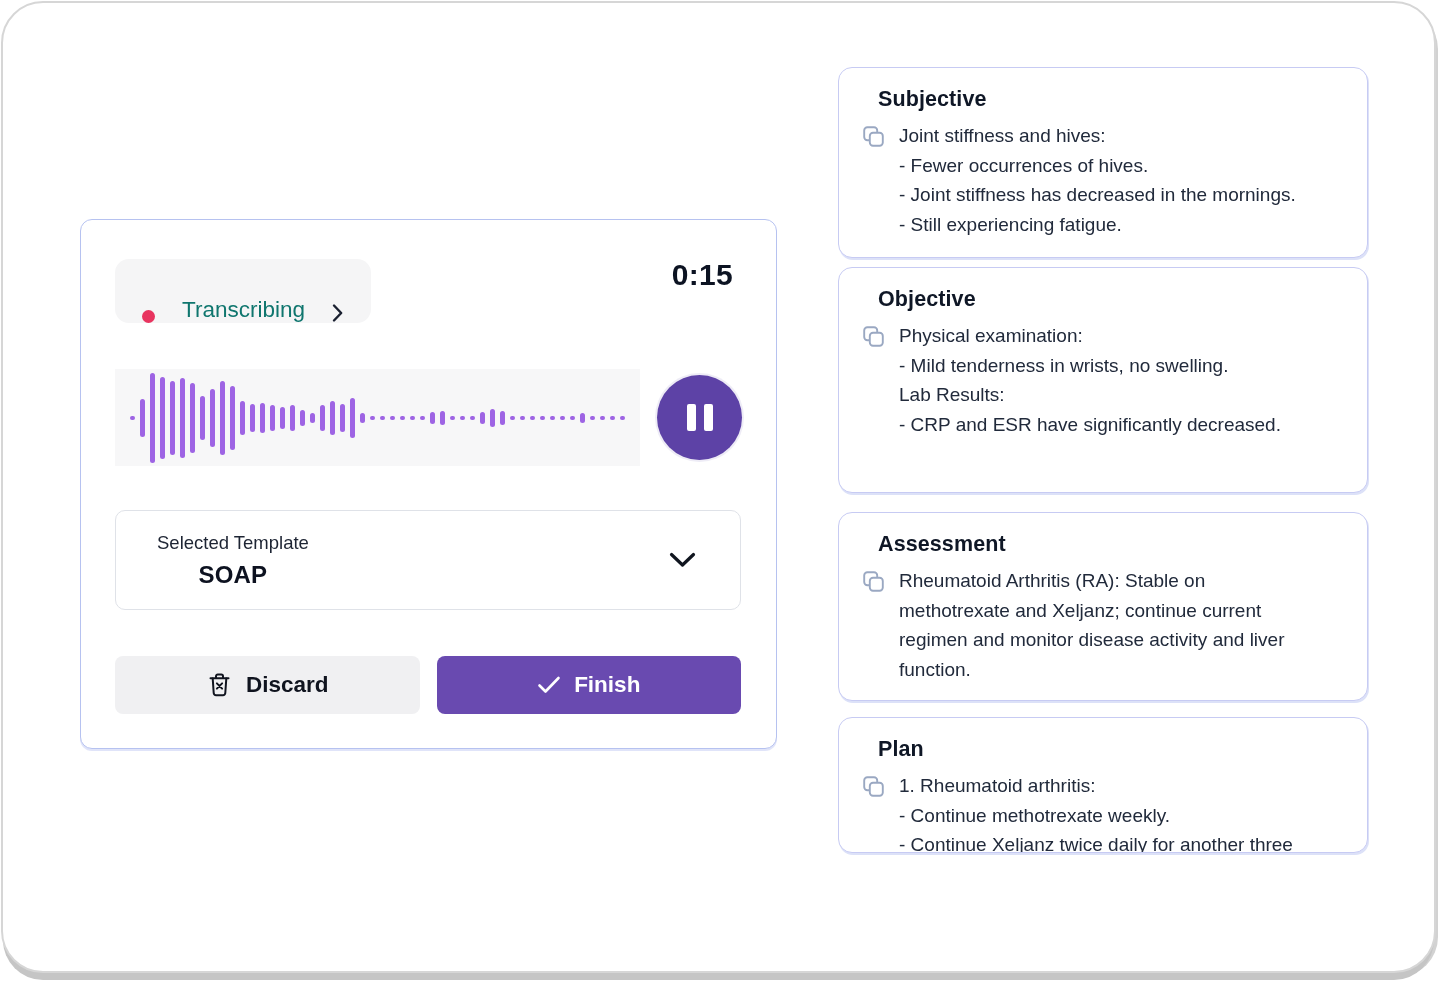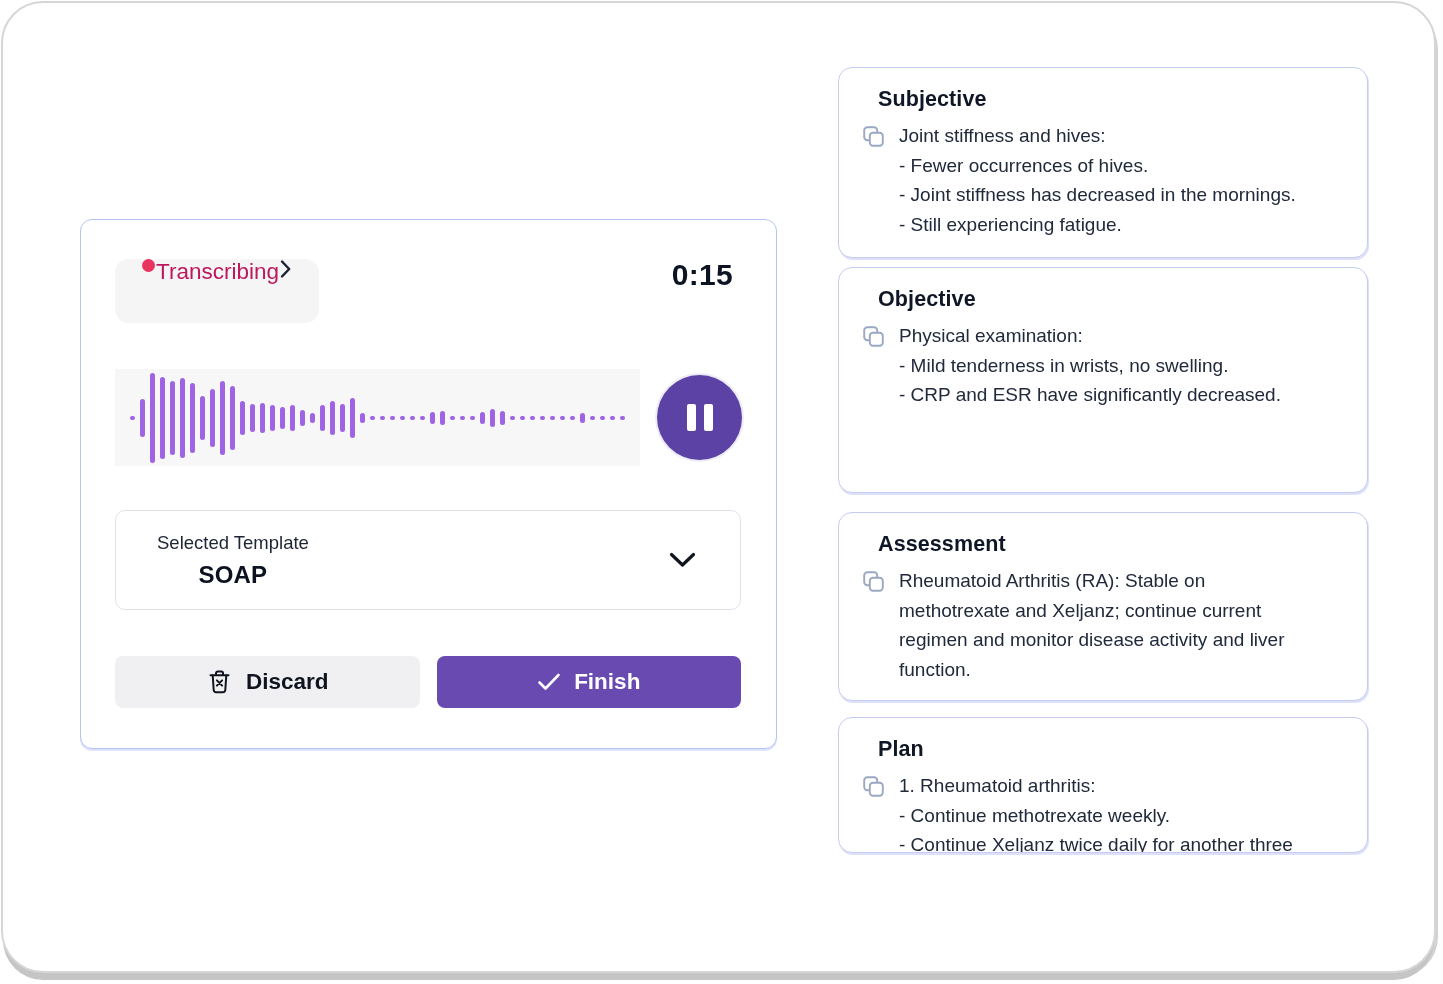--- a/index.html
+++ b/index.html
@@ -24,23 +24,23 @@
     overflow:hidden;
   }
   
   .recorder-card{
     position:absolute;left:77px;top:216px;width:697px;height:530px;
     background:#fff;border:1.5px solid var(--recorder-border-blue);border-radius:12px;
     box-shadow:0 2px 0 rgba(186,196,242,.45);
   }
   .status-badge{
     position:absolute;left:34px;top:39px;height:64px;
-    display:inline-flex;align-items:flex-start;gap:1px;padding:0 27px;
+    display:inline-flex;align-items:flex-end;gap:27px;padding:0 27px;
     background:var(--chip-gray);border:none;border-radius:14px;cursor:pointer;
-    font-family:inherit;font-size:22.5px;font-weight:500;color:#be185d;
+    font-family:inherit;font-size:22.5px;font-weight:500;color:#0f766e;
   }
   .status-dot{width:13px;height:13px;border-radius:50%;background:var(--status-red);}
   .timer{
     position:absolute;right:43px;top:38px;
     font-size:30px;font-weight:700;color:#0c1322;letter-spacing:.3px;
   }
   .wave-row{position:absolute;left:34px;top:149px;width:627px;height:97px;display:flex;align-items:center;}
   .waveform{
     width:525px;height:97px;background:#f7f7f8;
     display:flex;align-items:center;justify-content:space-between;padding:0 15px;
@@ -55,21 +55,21 @@
   .template-select{
     position:absolute;left:34px;top:290px;width:626px;height:100px;
     background:#fff;border:1.5px solid #dfe2e8;border-radius:10px;cursor:pointer;
     display:flex;align-items:center;justify-content:space-between;
     padding:0 44px 0 41px;font-family:inherit;text-align:left;
   }
   .tpl-label{font-size:18.5px;font-weight:400;color:#1d2433;margin-bottom:7px;}
   .tpl-value{font-size:24px;font-weight:700;color:#0d1220;letter-spacing:.2px;text-align:center;}
   .actions{position:absolute;left:34px;top:436px;width:626px;display:flex;gap:17px;}
   .actions button{
-    flex:1;height:52px;border:none;border-radius:8px;cursor:pointer;font-family:inherit;
+    flex:1;height:58px;border:none;border-radius:8px;cursor:pointer;font-family:inherit;
     display:flex;align-items:center;justify-content:center;gap:13px;
     font-size:22.5px;font-weight:600;
   }
   .discard-btn{background:var(--button-gray);color:#10141f;}
   .finish-btn{background:var(--accent-purple);color:#ffffff;}
   
   .note-card{
     position:absolute;left:835px;width:530px;background:#fff;
     border:1.5px solid var(--card-border-blue);border-radius:14px;
     box-shadow:1px 2px 0 rgba(186,196,242,.5);
@@ -214,20 +214,21 @@
     <div class="note-body">
       <span class="copy-icon">
         <svg width="25" height="25" viewBox="0 0 25 25" fill="none">
           <rect x="3.2" y="3.2" width="13" height="13" rx="3.2" stroke="#9aa8c2" stroke-width="1.9"></rect>
           <rect x="8.8" y="8.8" width="13" height="13" rx="3.2" fill="#ffffff" stroke="#9aa8c2" stroke-width="1.9"></rect>
         </svg>
       </span>
       <div class="note-lines">
         <div>Physical examination:</div>
         <div>- Mild tenderness in wrists, no swelling.</div>
+        <div>Lab Results:</div>
         <div>- CRP and ESR have significantly decreased.</div>
       </div>
     </div>
   </article>
 
   <article class="note-card" id="card-assessment">
     <h2>Assessment</h2>
     <div class="note-body">
       <span class="copy-icon">
         <svg width="25" height="25" viewBox="0 0 25 25" fill="none">

